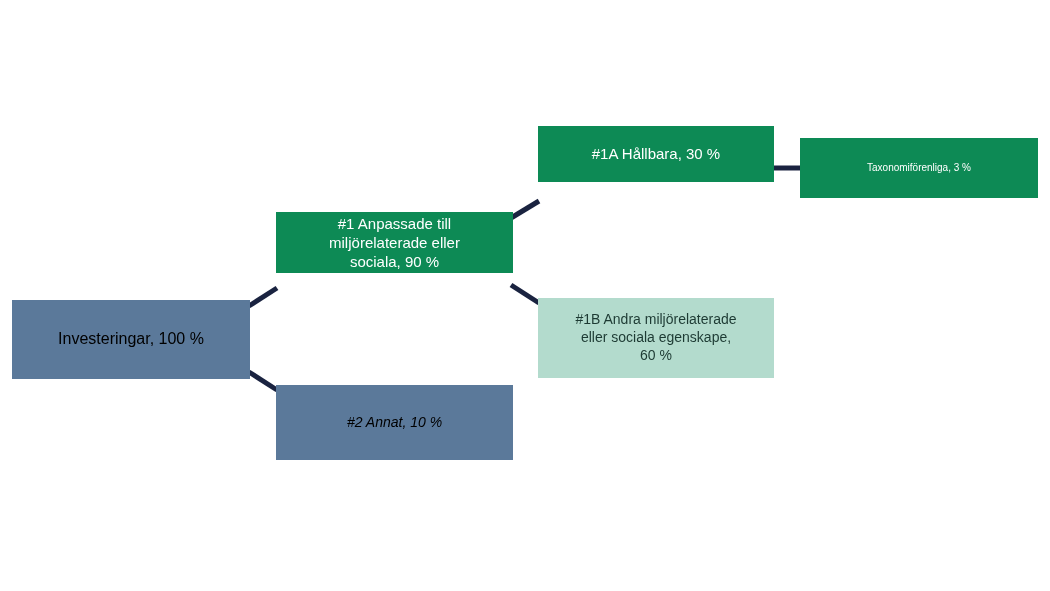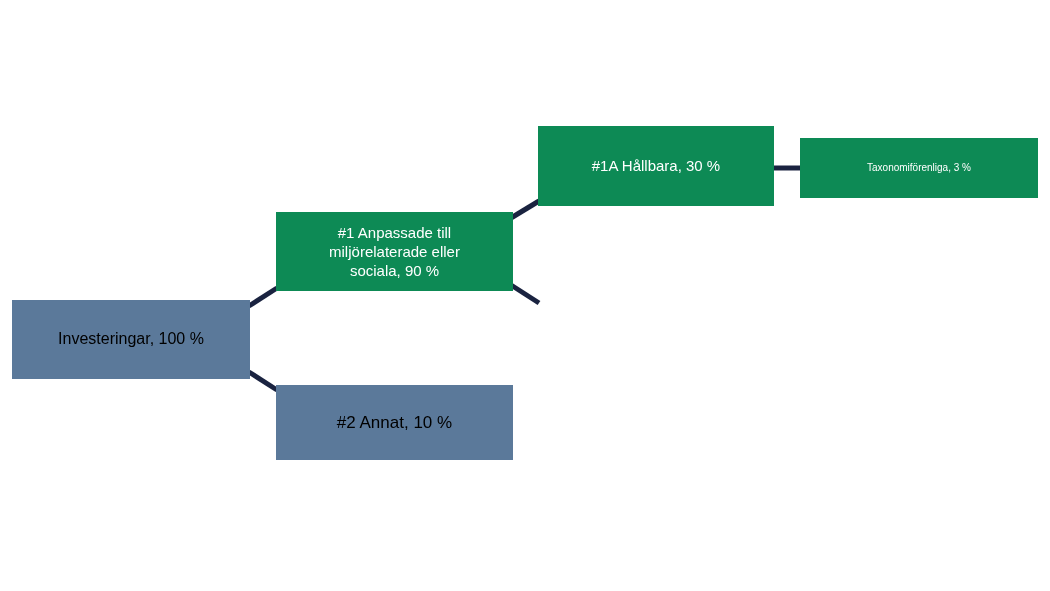--- a/index.html
+++ b/index.html
@@ -52,29 +52,30 @@
     background: #b3dbcd;
     color: #1d3a33;
   }
 
   
   #node-investeringar {
     left: 12px;  top: 300px;  width: 238px; height: 79px;
     font-size: 16px;
   }
   #node-anpassade {
-    left: 276px; top: 212px;  width: 237px; height: 79px;
+    left: 276px; top: 212px;  width: 237px; height: 61px;
     font-size: 15px;
   }
   #node-annat {
     left: 276px; top: 385px;  width: 237px; height: 75px;
-    font-size: 17px;
+    font-size: 14px;
+    font-style: italic;
   }
   #node-hallbara {
-    left: 538px; top: 126px;  width: 236px; height: 80px;
+    left: 538px; top: 126px;  width: 236px; height: 56px;
     font-size: 15px;
   }
   #node-andra {
     left: 538px; top: 298px;  width: 236px; height: 80px;
     font-size: 14px;
   }
   #node-taxonomi {
     left: 800px; top: 138px;  width: 238px; height: 60px;
     font-size: 10px;
   }
@@ -103,18 +104,23 @@
   </div>
 
   <div class="node node-slate" id="node-annat">
     <span class="node-label">#2 Annat, 10 %</span>
   </div>
 
   <div class="node node-green" id="node-hallbara">
     <span class="node-label">#1A Hållbara, 30 %</span>
   </div>
 
+  <div class="node node-mint" id="node-andra">
+    <span class="node-label">#1B Andra miljörelaterade
+eller sociala egenskape,
+60 %</span>
+  </div>
 
   <div class="node node-green" id="node-taxonomi">
     <span class="node-label">Taxonomiförenliga, 3 %</span>
   </div>
 
 </div>
 
 </body></html>

